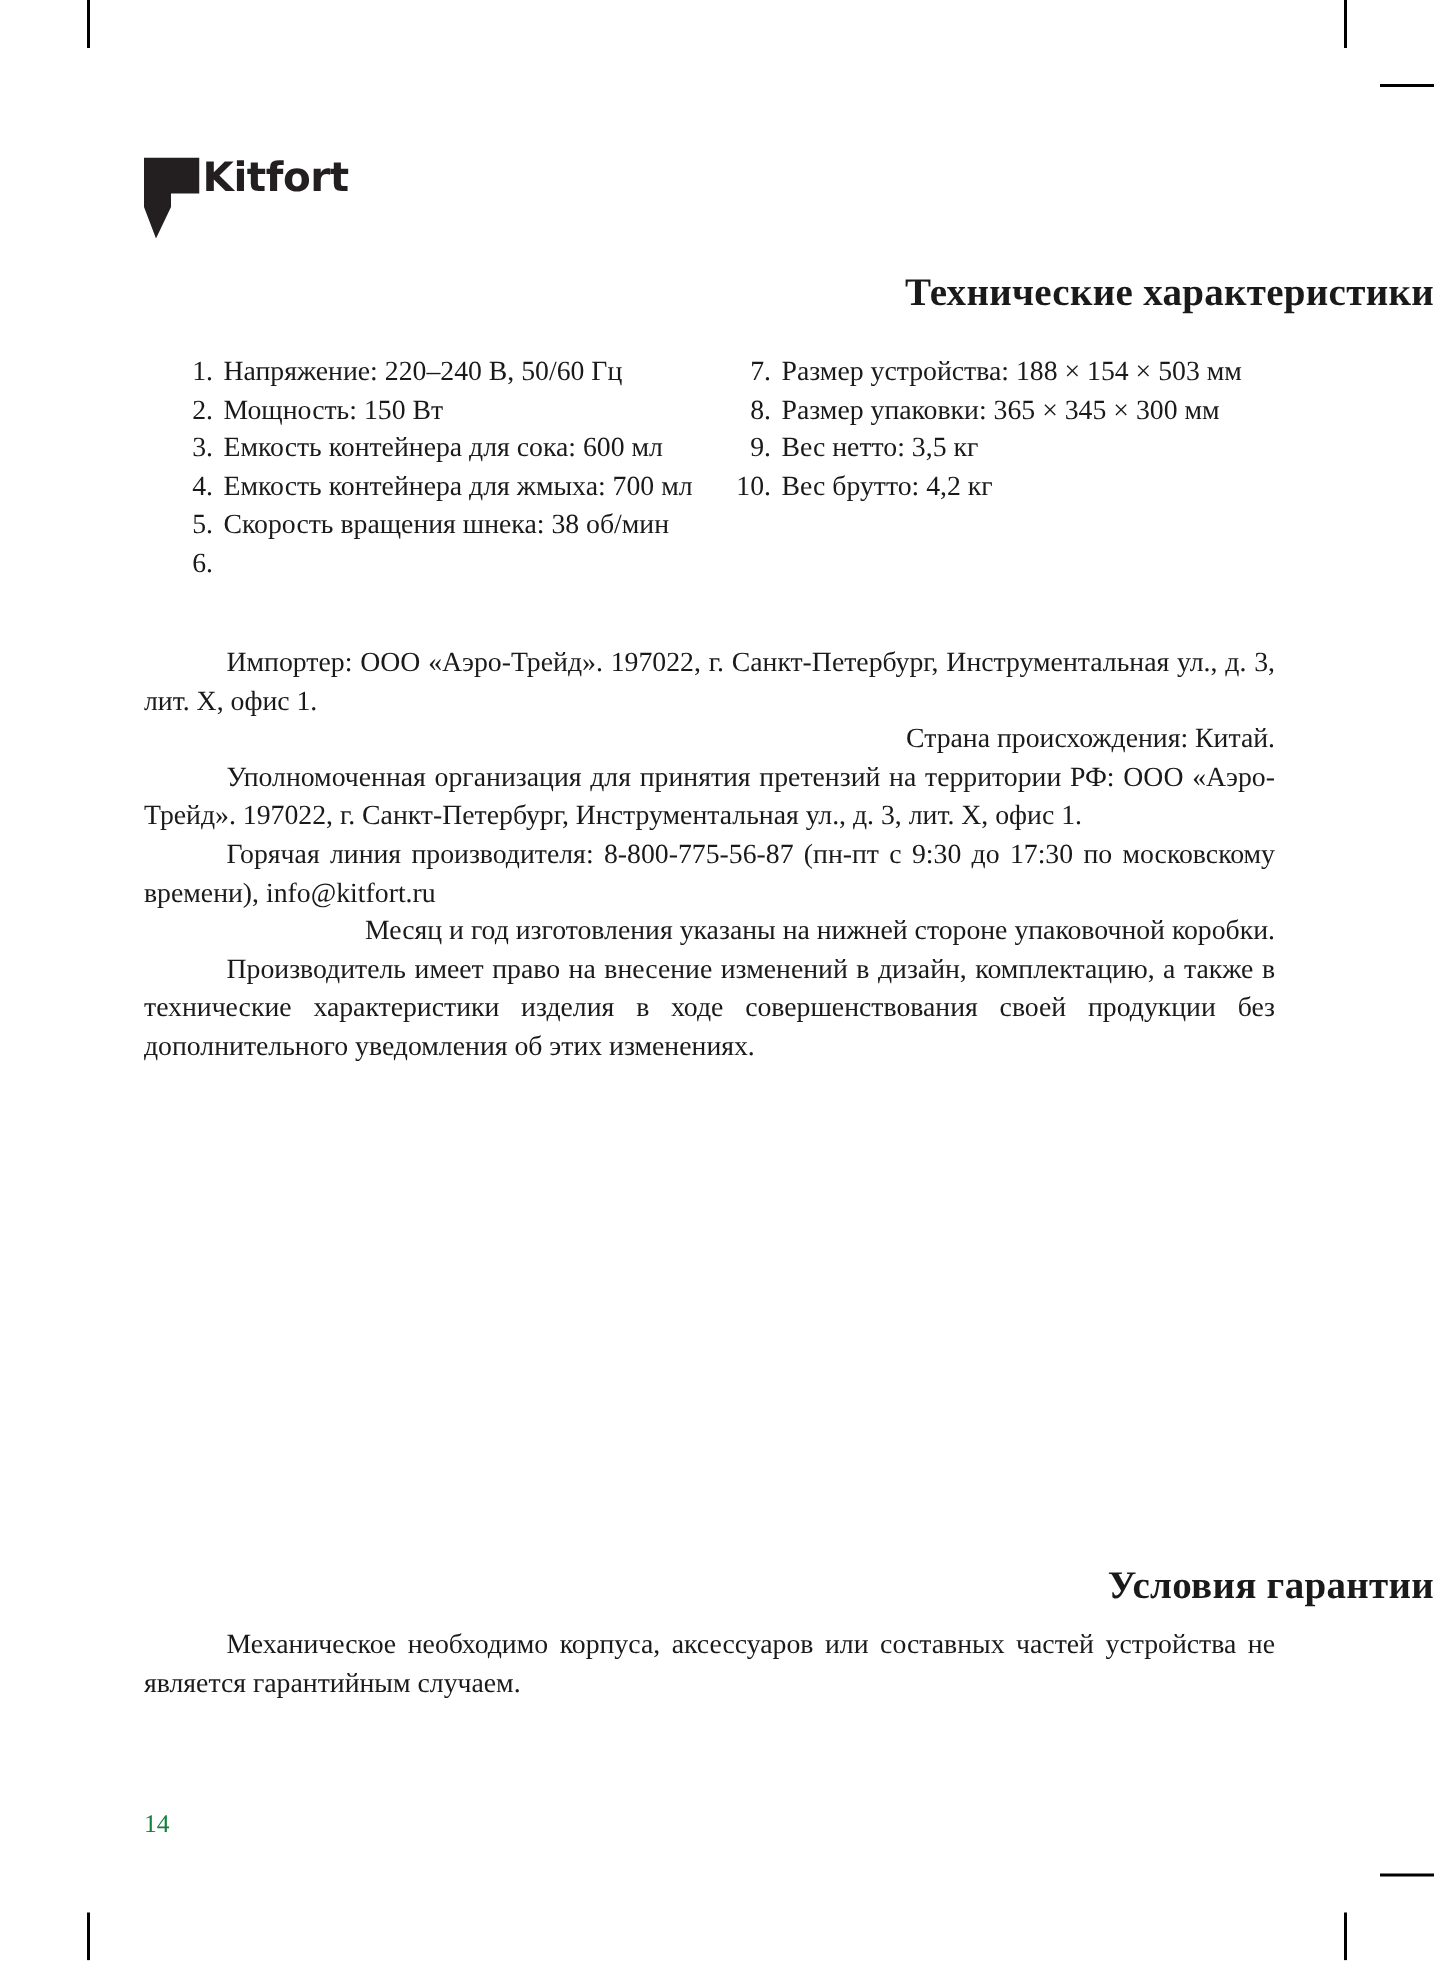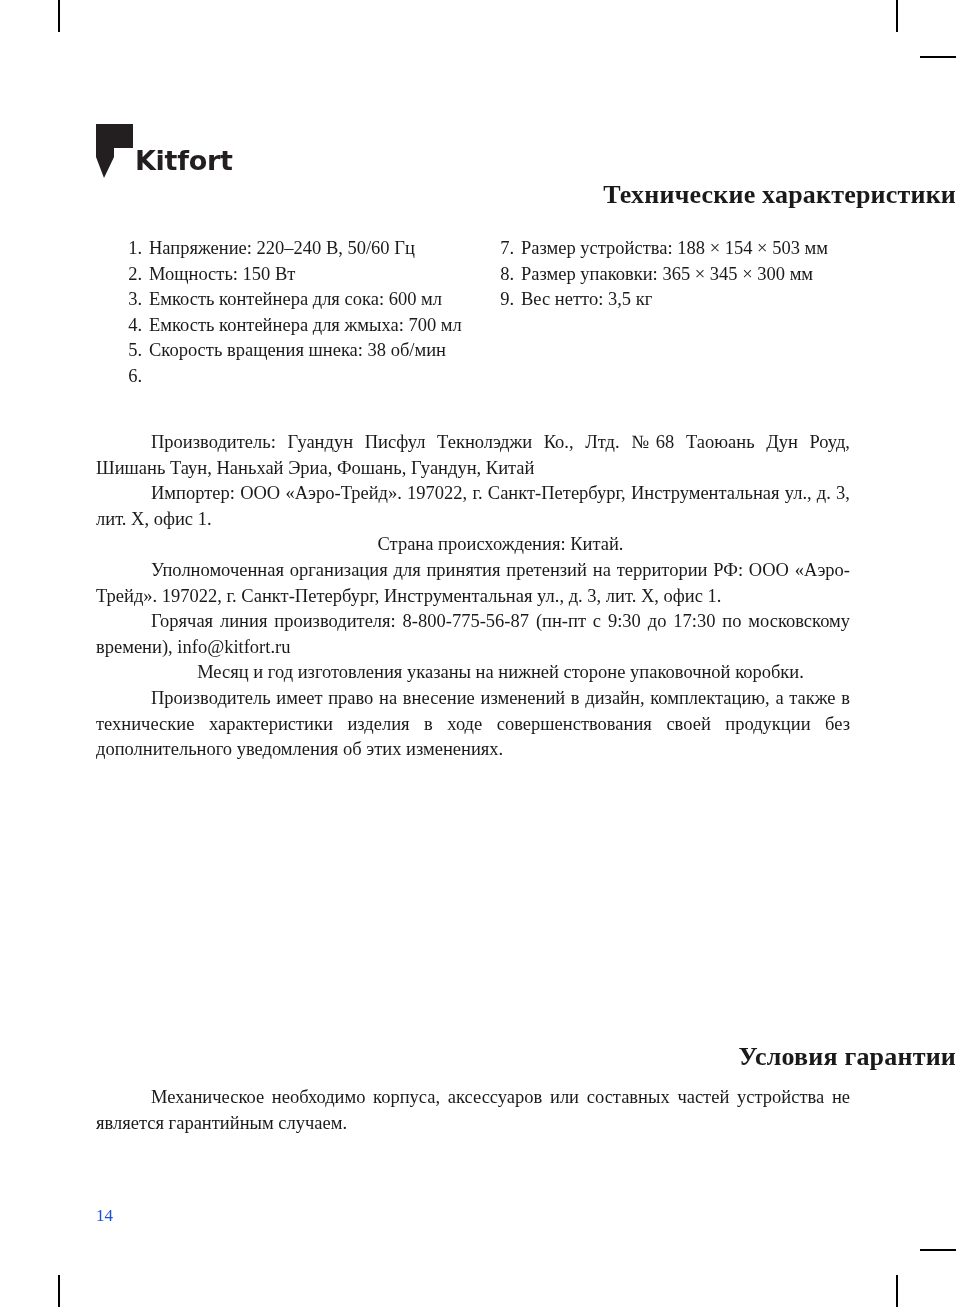--- a/index.html
+++ b/index.html
@@ -31,23 +31,23 @@
   .crop-tr-v { left: 896px; top: 0px; }
   .crop-tr-h { left: 920px; top: 56px; }
   .crop-bl-v { left: 58px;  top: 1275px; }
   .crop-br-v { left: 896px; top: 1275px; }
   .crop-br-h { left: 920px; top: 1249px; }
 
   
   .logo-block {
     position: absolute;
     left: 96px;
-    top: 124px;
+    top: 105px;
     display: flex;
-    align-items: flex-end;
+    align-items: flex-start;
     height: 54px;
   }
   .logo-mark {
     width: 37px;
     height: 54px;
     position: relative;
     flex: none;
   }
   .logo-mark svg { display: block; }
   .logo-word {
@@ -111,21 +111,21 @@
     top: 430px;
     width: 754px;
     font-size: 18.5px;
     line-height: 25.6px;
     text-align: justify;
   }
   .body-block p {
     margin: 0;
     text-indent: 55px;
   }
-  .body-block p.last-line-left { text-align: center; }
+  .body-block p.last-line-left { text-align: right; }
 
   
   .terms {
     position: relative;
     margin-bottom: 0;
   }
   .terms-lines {
     margin-left: 55px;
   }
   .terms-lines div { white-space: nowrap; }
@@ -137,21 +137,21 @@
     height: 42px;
   }
   .eac svg { display: block; }
 
   
   .folio {
     position: absolute;
     left: 96px;
     top: 1206px;
     font-size: 17px;
-    color: #1d4ed8;
+    color: #15803d;
   }
 </style>
 </head>
 <body>
 
 <div class="page">
 
   <div class="crop crop-v crop-tl-v"></div>
   <div class="crop crop-v crop-tr-v"></div>
   <div class="crop crop-h crop-tr-h"></div>
@@ -206,28 +206,31 @@
         <span class="spec-text">Размер устройства: 188 × 154 × 503 мм</span>
       </div>
       <div class="spec-item">
         <span class="spec-num">8.</span>
         <span class="spec-text">Размер упаковки: 365 × 345 × 300 мм</span>
       </div>
       <div class="spec-item">
         <span class="spec-num">9.</span>
         <span class="spec-text">Вес нетто: 3,5 кг</span>
       </div>
+      <div class="spec-item">
+        <span class="spec-num">10.</span>
+        <span class="spec-text">Вес брутто: 4,2 кг</span>
+      </div>
     </div>
 
   </div>
 
   <div class="body-block">
 
 
-    <p>Производитель: Гуандун Писфул Текнолэджи Ко., Лтд. №68 Таоюань Дун Роуд, Шишань Таун, Наньхай Эриа, Фошань, Гуандун, Китай</p>
     <p>Импортер: ООО «Аэро-Трейд». 197022, г. Санкт-Петербург, Инструментальная ул., д. 3, лит. Х, офис 1.</p>
     <p class="last-line-left">Страна происхождения: Китай.</p>
     <p>Уполномоченная организация для принятия претензий на территории РФ: ООО «Аэро-Трейд». 197022, г. Санкт-Петербург, Инструментальная ул., д. 3, лит. Х, офис 1.</p>
     <p>Горячая линия производителя: 8-800-775-56-87 (пн-пт с 9:30 до 17:30 по московскому времени), info@kitfort.ru</p>
     <p class="last-line-left">Месяц и год изготовления указаны на нижней стороне упаковочной коробки.</p>
     <p>Производитель имеет право на внесение изменений в дизайн, комплектацию, а также в технические характеристики изделия в ходе совершенствования своей продукции без дополнительного уведомления об этих изменениях.</p>
 
   </div>
 
   <div class="h1 h1-warranty">Условия гарантии</div>

